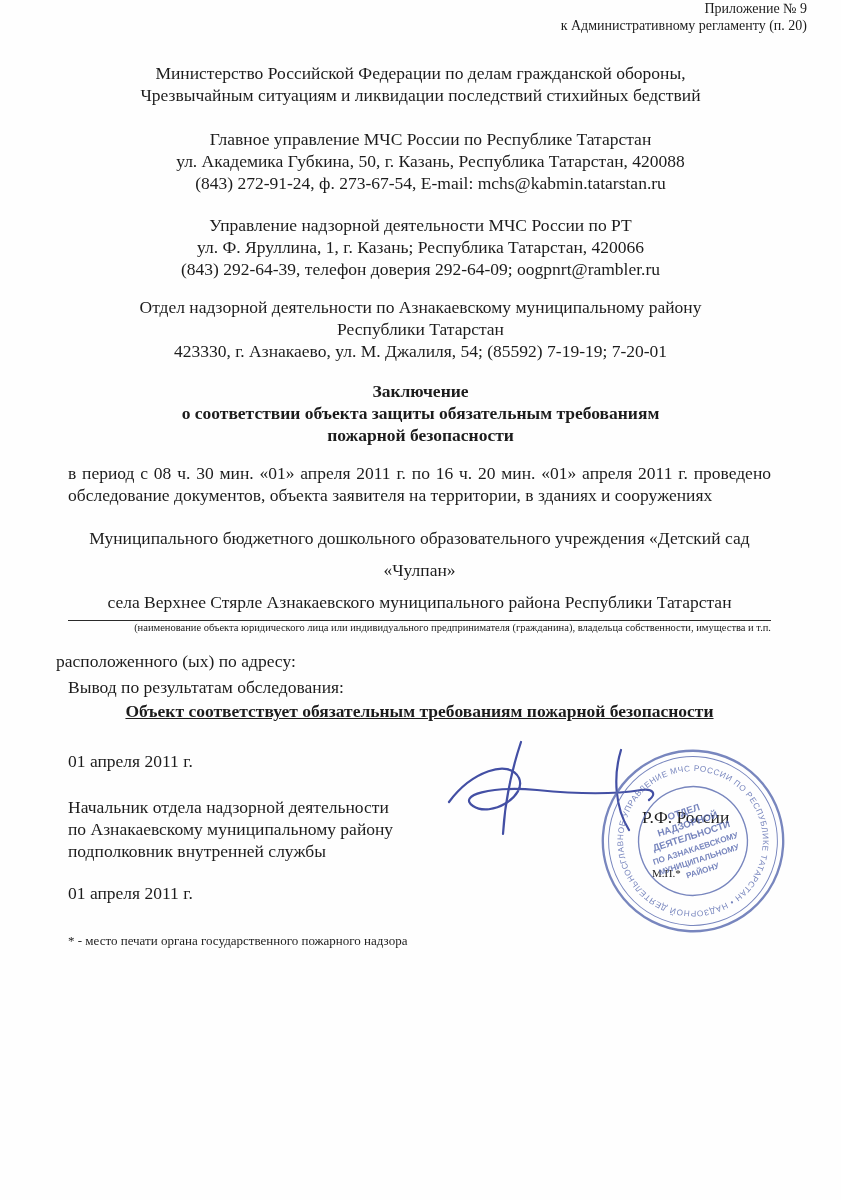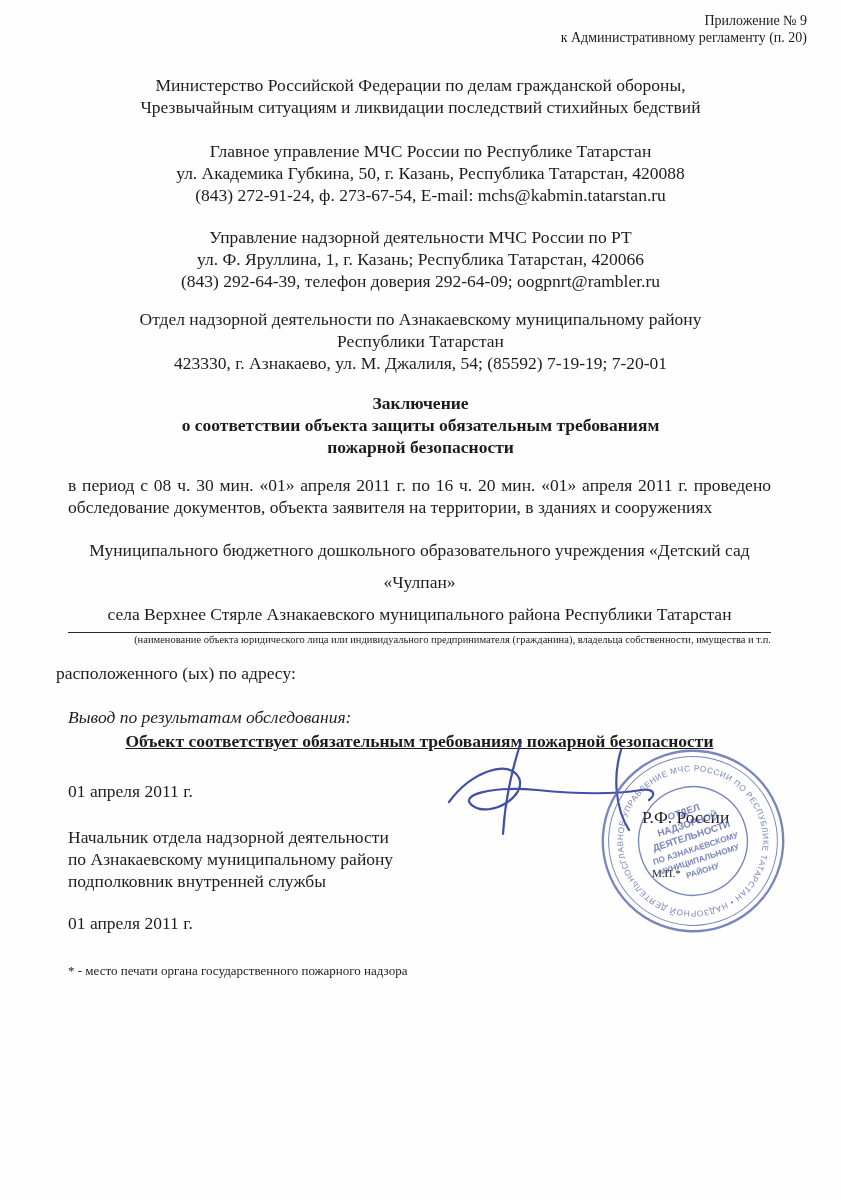--- a/index.html
+++ b/index.html
@@ -11,21 +11,21 @@
   .page {
     position: relative;
     width: 841px;
     height: 1200px;
     background: #fefefe;
     overflow: hidden;
     font-size: 17.5px;
     line-height: 22px;
   }
   .appendix {
-    padding-top: 12px;
+    padding-top: 0;
     padding-right: 34px;
     text-align: right;
     font-size: 14px;
     line-height: 17px;
   }
   .center-block { text-align: center; }
   .ministry   { margin-top: 28px; }
   .gu         { margin-top: 22px; padding-left: 20px; }
   .und        { margin-top: 20px; }
   .ond        { margin-top: 16px; }
@@ -55,21 +55,21 @@
     align-items: flex-start;
   }
   .address-label { flex: 0 0 252px; padding-top: 2px; }
   .address-value { flex: 1; }
   .address-line {
     text-align: center;
     border-bottom: 1px solid #2a2a2a;
     line-height: 24px;
     padding-bottom: 1px;
   }
-  .conclusion-label { margin: 22px 70px 0 68px; font-style: italic; }
+  .conclusion-label { margin: 4px 70px 0 68px; }
   .conclusion-text {
     margin: 2px 70px 0 68px;
     text-align: center;
     font-weight: bold;
     text-decoration: underline;
   }
   .date-line-1 { margin: 28px 70px 0 68px; }
   .official-block { margin: 24px 70px 0 68px; line-height: 22px; }
   .date-line-2 { margin: 20px 70px 0 68px; }
   .footnote {

